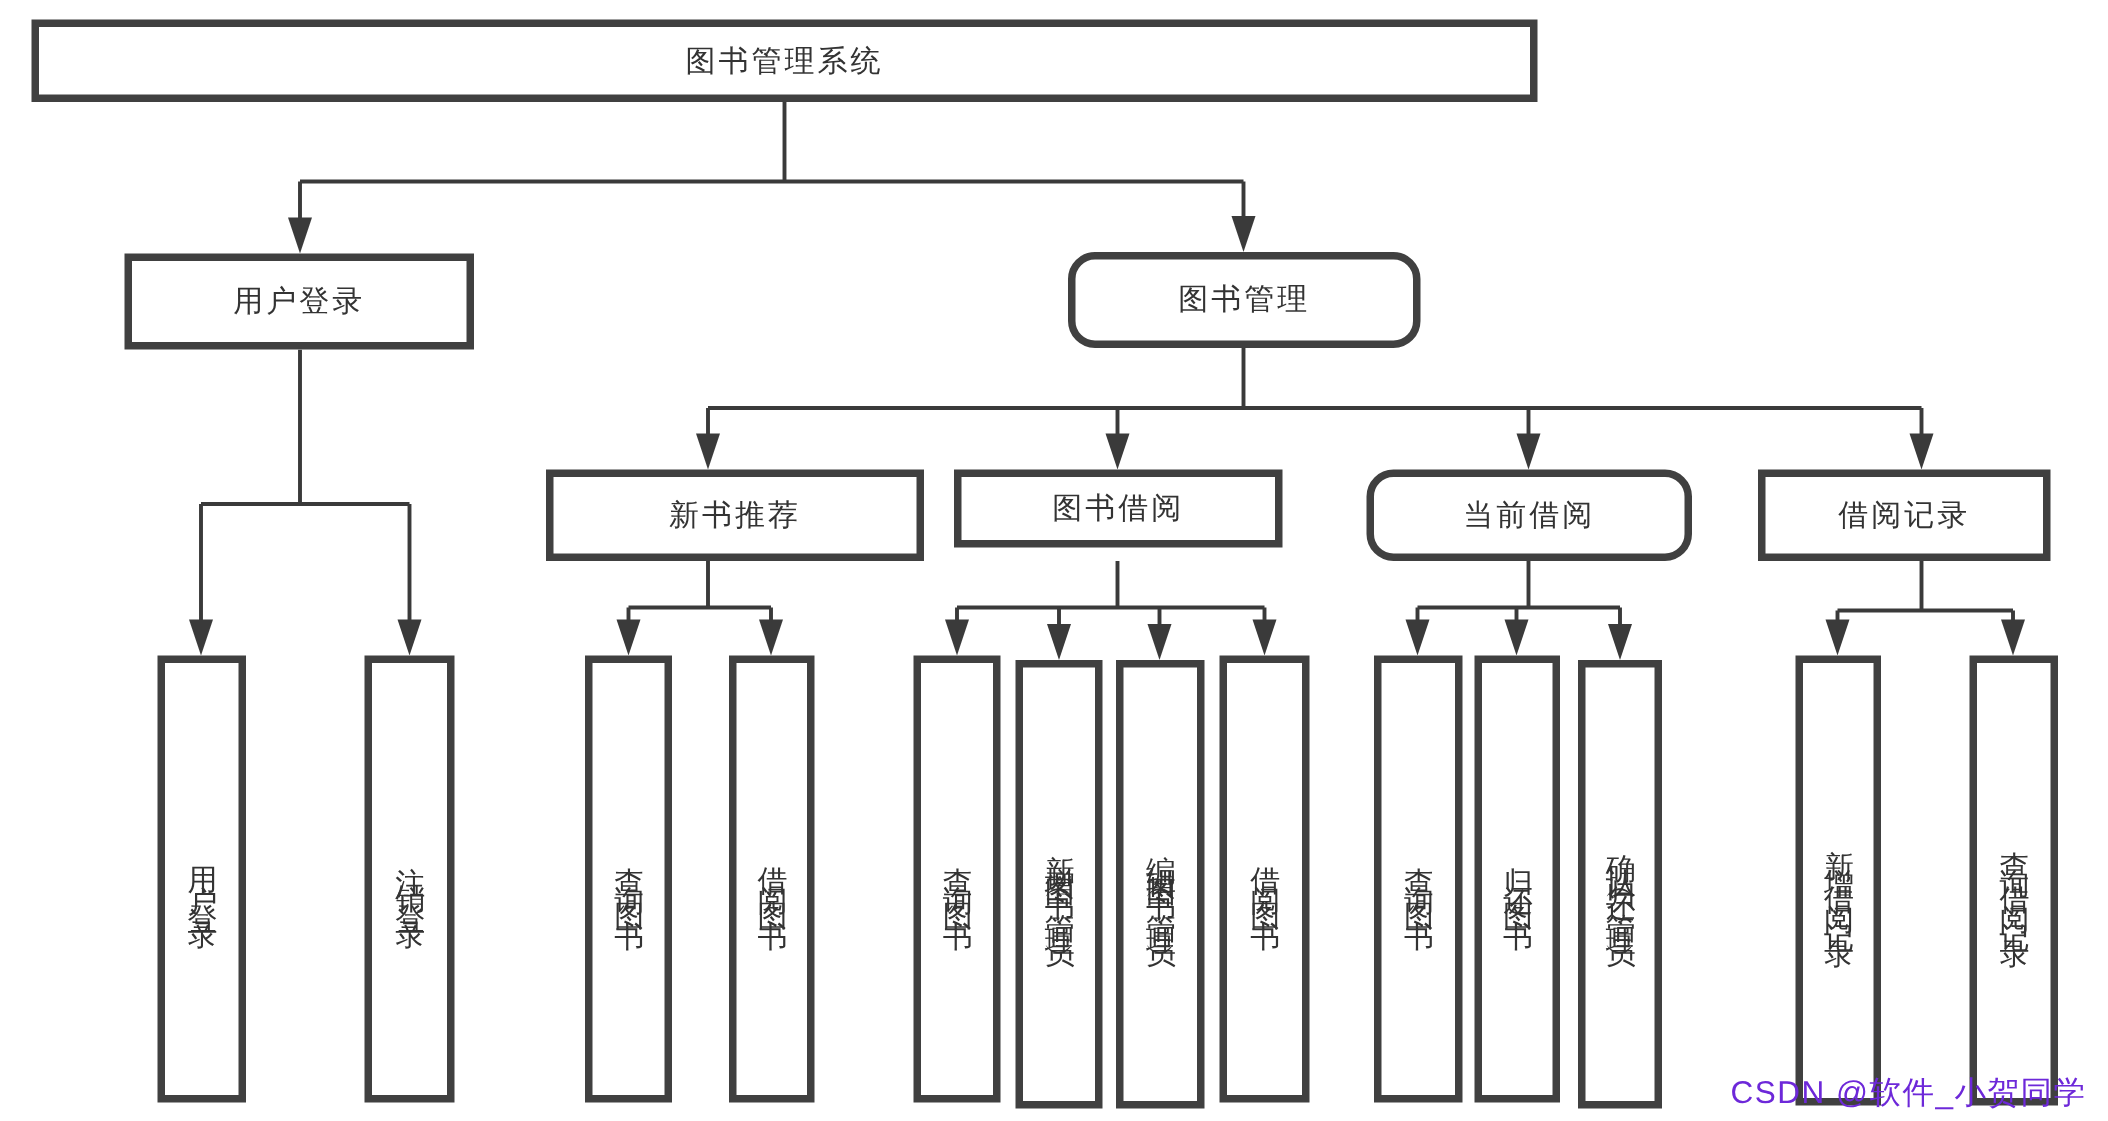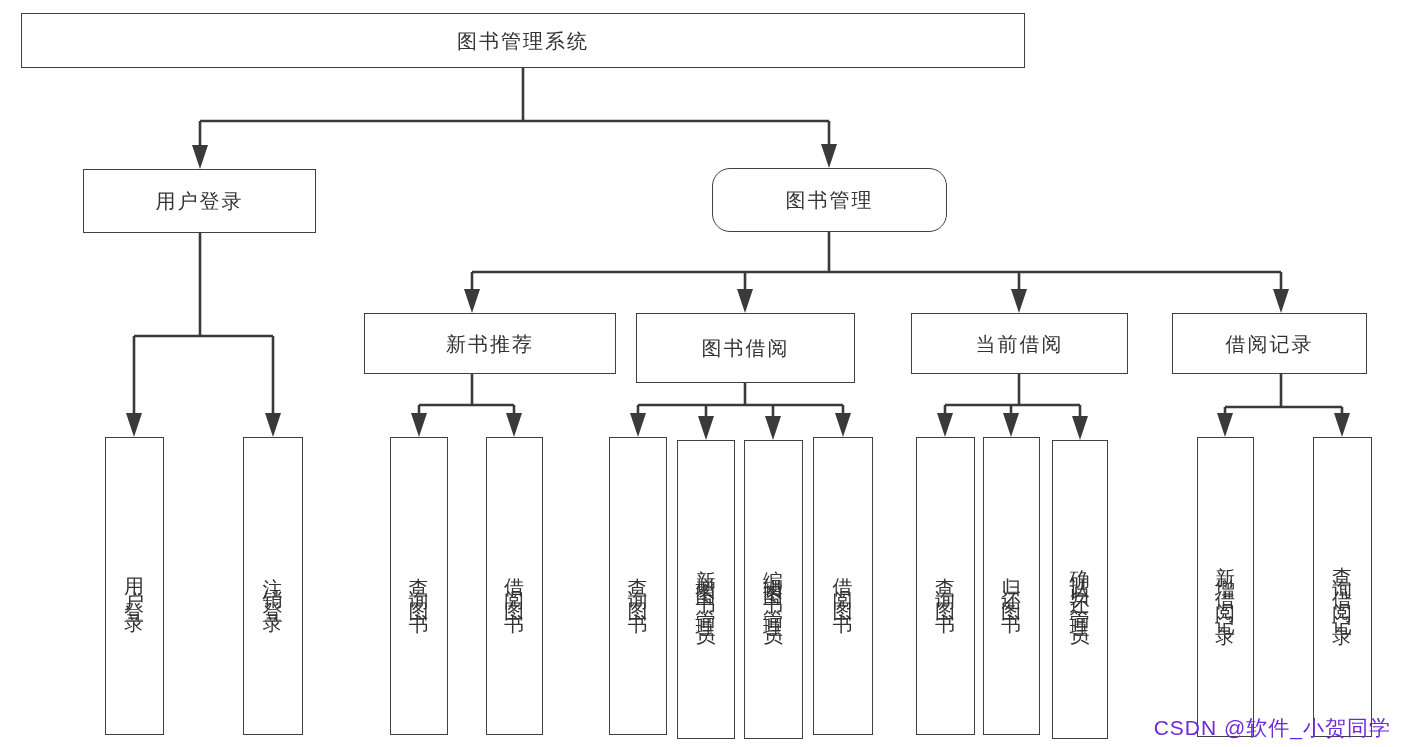--- a/index.html
+++ b/index.html
@@ -5,21 +5,21 @@
   html,body { margin:0; padding:0; background:#ffffff; }
   .canvas {
     position:relative; width:1405px; height:747px; background:#ffffff;
     font-family:"Liberation Sans", sans-serif; overflow:hidden;
   }
   .wires { position:absolute; left:0; top:0; width:1405px; height:747px; }
   .wires path { stroke:#3a3a3a; stroke-width:2.6; fill:none; }
   .wires polygon { fill:#3a3a3a; stroke:none; }
   .box {
     position:absolute; box-sizing:border-box; background:#ffffff;
-    border:1px solid #404040; color:#333333;
+    border:5px solid #404040; color:#333333;
     display:flex; align-items:center; justify-content:center;
     font-size:20px; letter-spacing:2px; text-align:center;
     line-height:1.2; white-space:nowrap;
   }
   .vbox {
     writing-mode:vertical-rl; text-orientation:mixed;
     letter-spacing:12px; white-space:normal;
   }
   .vbox.long { letter-spacing:8px; }
   .watermark {
@@ -68,22 +68,22 @@
     <polygon points="1217,413 1233,413 1225,437"></polygon>
     <polygon points="1334,413 1350,413 1342,437"></polygon>
   </svg>
 
   <div class="box" style="left:21px; top:13px; width:1004px; height:55px;">图书管理系统</div>
 
   <div class="box" style="left:83px; top:169px; width:233px; height:64px;">用户登录</div>
   <div class="box" style="left:712px; top:168px; width:235px; height:64px;border-radius:18px;">图书管理</div>
 
   <div class="box" style="left:364px; top:313px; width:252px; height:61px;">新书推荐</div>
-  <div class="box" style="left:636px; top:313px; width:219px; height:70px;">图书借阅</div>
-  <div class="box" style="left:911px; top:313px; width:217px; height:61px;">当前借阅</div>
+  <div class="box" style="left:636px; top:313px; width:219px; height:52px;">图书借阅</div>
+  <div class="box" style="left:911px; top:313px; width:217px; height:61px;border-radius:18px;">当前借阅</div>
   <div class="box" style="left:1172px; top:313px; width:195px; height:61px;">借阅记录</div>
 
   <div class="box vbox" style="left:105px; top:437px; width:59px; height:298px;">用户登录</div>
   <div class="box vbox" style="left:243px; top:437px; width:60px; height:298px;">注销登录</div>
 
   <div class="box vbox" style="left:390px; top:437px; width:58px; height:298px;">查询图书</div>
   <div class="box vbox" style="left:486px; top:437px; width:57px; height:298px;">借阅图书</div>
 
   <div class="box vbox" style="left:609px; top:437px; width:58px; height:298px;">查询图书</div>
   <div class="box vbox long" style="left:677px; top:440px; width:58px; height:299px;">新增图书（管理员）</div>

